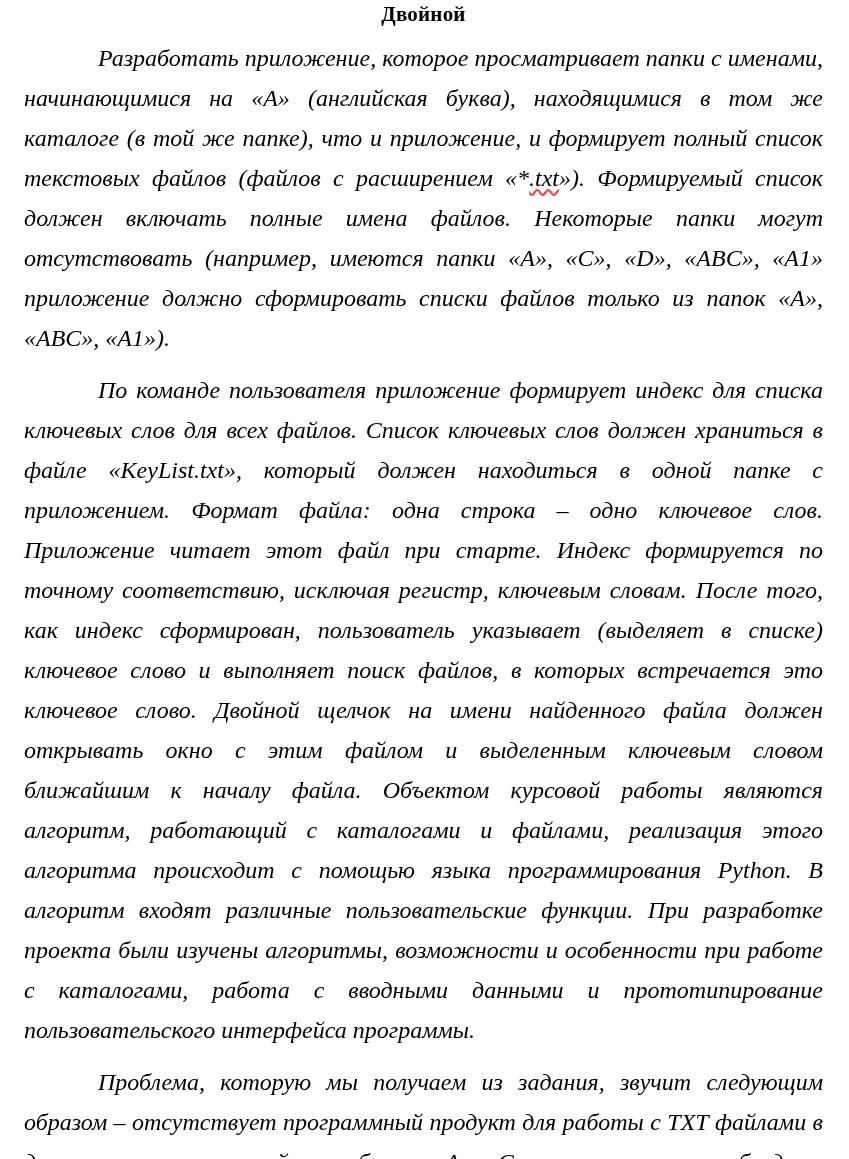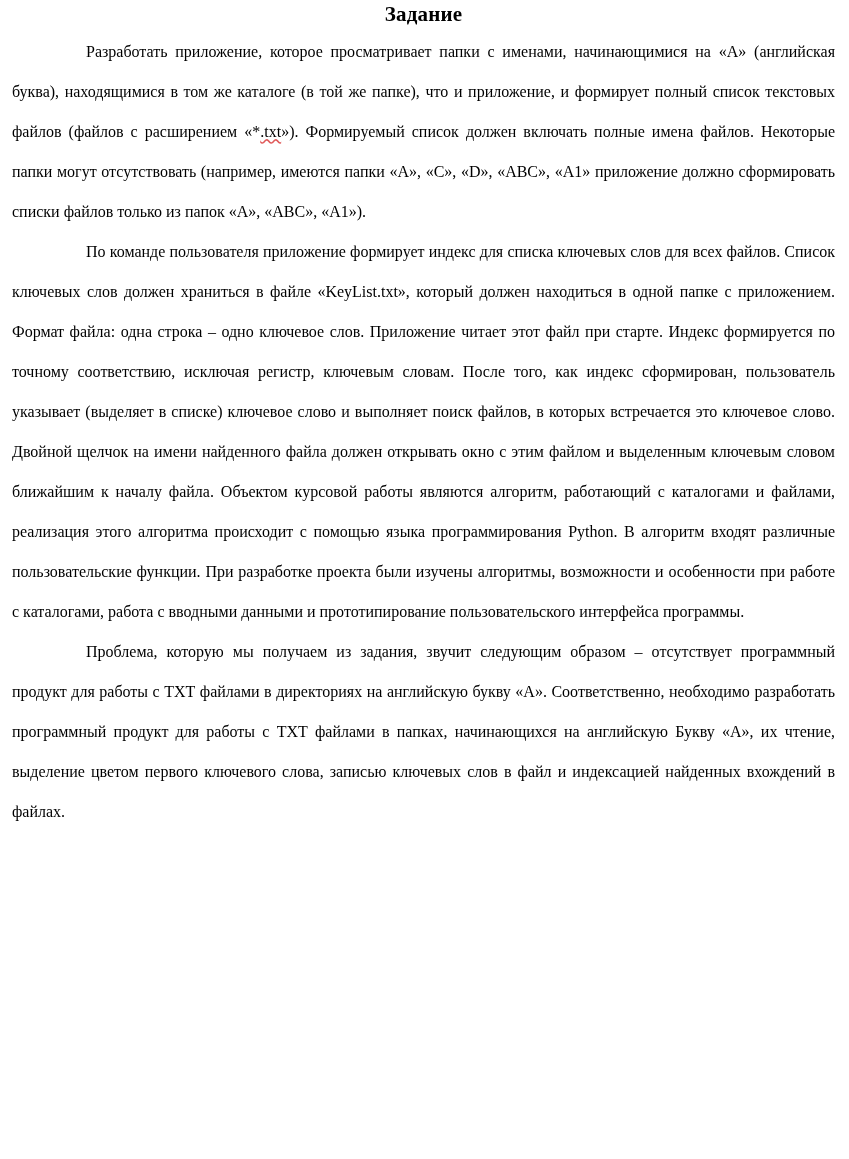--- a/index.html
+++ b/index.html
@@ -24,40 +24,41 @@
     text-align: center;
     font-size: 21px;
     font-weight: bold;
     line-height: 1.15;
     margin: 2px 0 6px 0;
     letter-spacing: 0.2px;
   }
   .para {
     text-align: justify;
     text-justify: inter-word;
-    font-size: 16px;
+    font-size: 24px;
     line-height: 40px;
     text-indent: 74px;
-    margin: 0;
+    margin: 12px;
     hyphens: none;
+    font-style: italic;
   }
   .para + .para {
     margin-top: 0;
   }
   .spell {
     text-decoration: underline wavy #e05a5a;
     text-decoration-skip-ink: none;
   }
 </style>
 </head>
 <body>
 
 <div class="page">
 
-  <h1 class="doc-title">Задание</h1>
+  <h1 class="doc-title">Двойной</h1>
 
   <p class="para">Разработать приложение, которое просматривает папки с именами, начинающимися на «А» (английская буква), находящимися в том же каталоге (в той же папке), что и приложение, и формирует полный список текстовых файлов (файлов с расширением «*<span class="spell">.txt</span>»). Формируемый список должен включать полные имена файлов. Некоторые папки могут отсутствовать (например, имеются папки «A», «C», «D», «ABC», «A1» приложение должно сформировать списки файлов только из папок «A», «ABC», «A1»).</p>
 
   <p class="para">По команде пользователя приложение формирует индекс для списка ключевых слов для всех файлов. Список ключевых слов должен храниться в файле «KeyList.txt», который должен находиться в одной папке с приложением. Формат файла: одна строка – одно ключевое слов. Приложение читает этот файл при старте. Индекс формируется по точному соответствию, исключая регистр, ключевым словам. После того, как индекс сформирован, пользователь указывает (выделяет в списке) ключевое слово и выполняет поиск файлов, в которых встречается это ключевое слово. Двойной щелчок на имени найденного файла должен открывать окно с этим файлом и выделенным ключевым словом ближайшим к началу файла. Объектом курсовой работы являются алгоритм, работающий с каталогами и файлами, реализация этого алгоритма происходит с помощью языка программирования Python. В алгоритм входят различные пользовательские функции. При разработке проекта были изучены алгоритмы, возможности и особенности при работе с каталогами, работа с вводными данными и прототипирование пользовательского интерфейса программы.</p>
 
   <p class="para">Проблема, которую мы получаем из задания, звучит следующим образом – отсутствует программный продукт для работы с ТХТ файлами в директориях на английскую букву «А». Соответственно, необходимо разработать программный продукт для работы с ТХТ файлами в папках, начинающихся на английскую Букву «А», их чтение, выделение цветом первого ключевого слова, записью ключевых слов в файл и индексацией найденных вхождений в файлах.</p>
 
 </div>
 
 </body></html>

